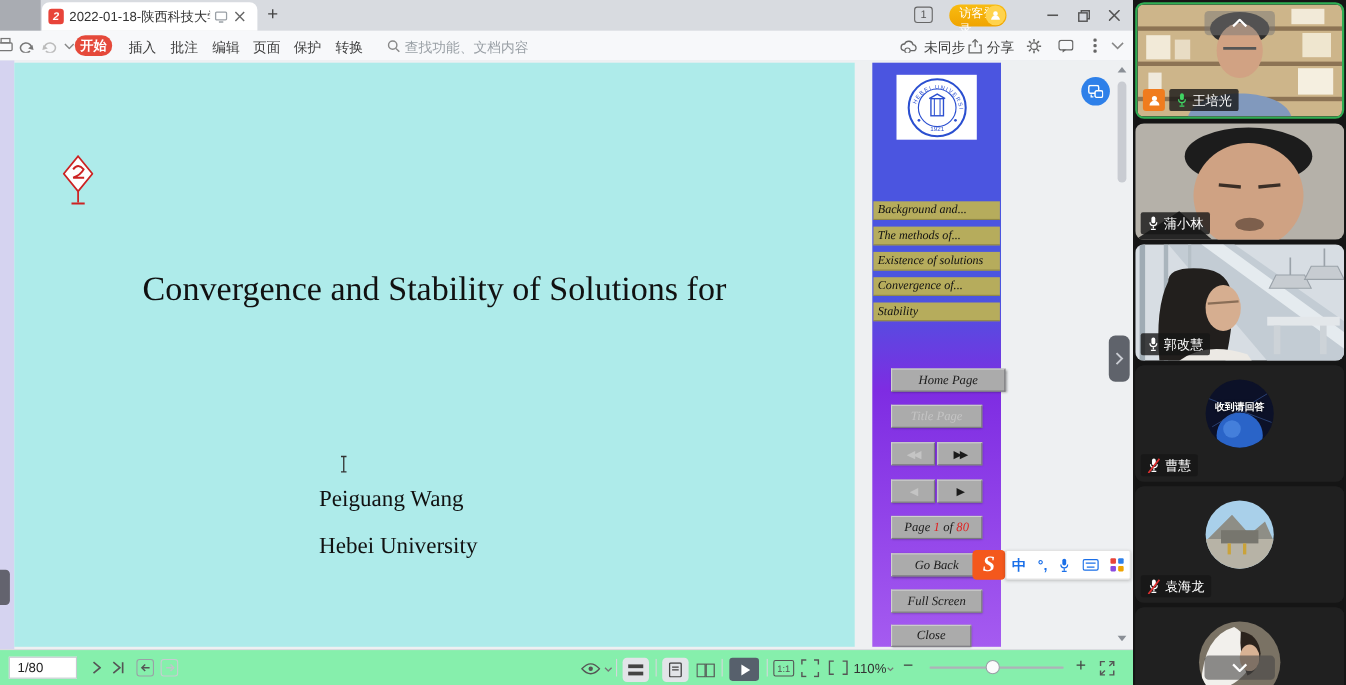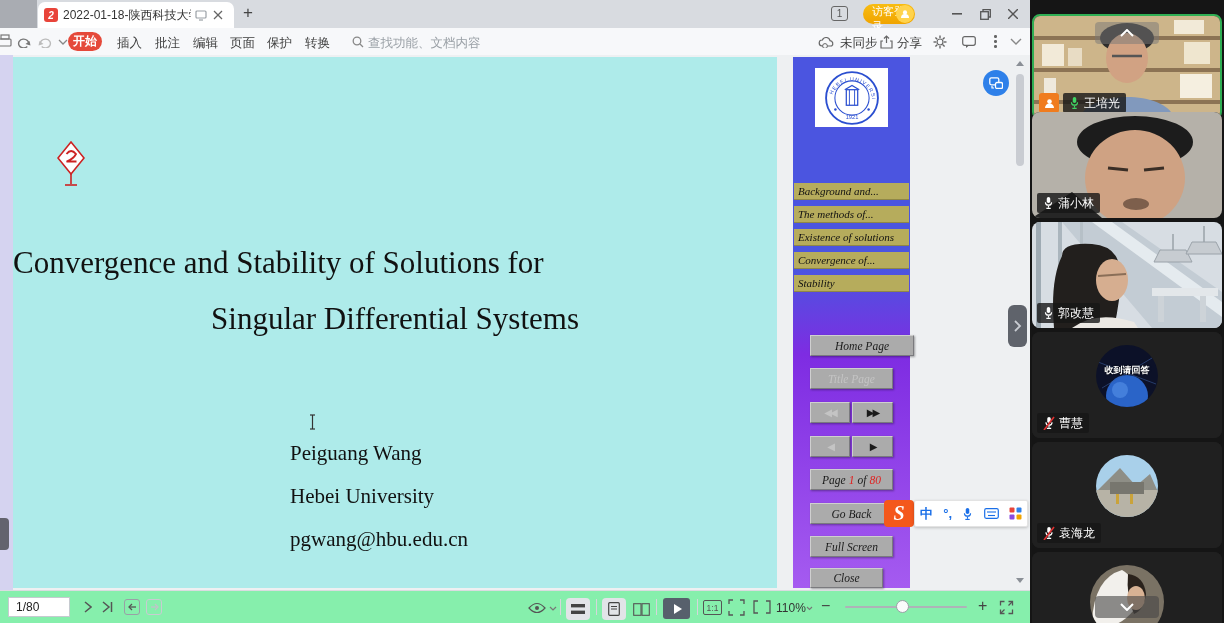--- a/index.html
+++ b/index.html
@@ -21,21 +21,21 @@
   .startpill{position:absolute;left:68px;top:4px;width:34px;height:19px;background:#e5493a;border-radius:10px;
        color:#fff;font-size:12px;font-weight:bold;display:flex;align-items:center;justify-content:center}
   .ghost{color:#9aa0a6}
   
   .main{position:absolute;left:0;top:55px;width:1030px;height:535px;background:#eef0f2}
   .leftstrip{position:absolute;left:0;top:0;width:13px;height:535px;background:#d5d3f0}
   .lefthandle{position:absolute;left:0;top:463px;width:9px;height:32px;background:#63636e;border-radius:0 4px 4px 0}
   .slide{position:absolute;left:13px;top:2px;width:764px;height:531px;background:#aeebea;
        font-family:"Liberation Serif",serif;color:#111}
   .affil{position:absolute;left:74px;top:89px;font-size:17px}
-  .t1{position:absolute;left:0;top:188px;width:764px;font-size:31px}
+  .t1{position:absolute;left:0;top:188px;width:764px;text-align:center;font-size:31px}
   .t2{position:absolute;left:0;top:244px;width:764px;text-align:center;font-size:31px}
   .auth{position:absolute;left:277px;font-size:21px}
   .ibeam{position:absolute;left:295px;top:356px;width:9px;height:18px;color:#333}
   
   .beamer{position:absolute;left:793px;top:2px;width:117px;height:531px;
        background:linear-gradient(180deg,#4b55e0 0%,#4b55e0 40%,#7e2ce2 56%,#a55bf0 100%)}
   .logobox{position:absolute;left:22px;top:11px;width:73px;height:59px;background:#fff;
        display:flex;align-items:center;justify-content:center}
   .navlink{position:absolute;left:1px;width:115px;height:17px;background:#b6ac5c;
        font-family:"Liberation Serif",serif;font-style:italic;font-size:11px;color:#111;
@@ -232,29 +232,27 @@
     </div>
 
     <div class="slide">
       <svg class="abs" style="left:44px;top:84px" width="28" height="47">
         <polygon points="14,1 27,17 14,33 1,17" fill="#fdfefe" stroke="#cc2222" stroke-width="1.6"></polygon>
         <path d="M9.5 13q4.5-6 9.5 0q-2.5 5-9.5 7.5h10" fill="none" stroke="#cc2222" stroke-width="1.8"></path>
         <line x1="14" y1="33" x2="14" y2="43" stroke="#cc2222" stroke-width="1.6"></line>
         <line x1="8" y1="44" x2="20" y2="44" stroke="#cc2222" stroke-width="1.6"></line>
       </svg>
       <div class="t1">Convergence and Stability of Solutions for</div>
-      <div class="t2">Singular Differential Systems</div>
       <svg class="ibeam" width="9" height="18">
         <line x1="4.5" y1="2" x2="4.5" y2="16" stroke="#333" stroke-width="1.2"></line>
         <line x1="2" y1="2" x2="7" y2="2" stroke="#333" stroke-width="1.2"></line>
           <line x1="2" y1="16" x2="7" y2="16" stroke="#333" stroke-width="1.2"></line>
         </svg>
       <div class="auth" style="top:384px">Peiguang Wang</div>
       <div class="auth" style="top:427px">Hebei University</div>
-      <div class="auth" style="top:470px">pgwang@hbu.edu.cn</div>
     </div>
 
     <div class="beamer">
       <div class="logobox">
         <svg width="56" height="56" viewBox="0 0 54 54">
           <circle cx="27" cy="27" r="25" fill="none" stroke="#2b4fd0" stroke-width="1.8"></circle>
           <circle cx="27" cy="27" r="16.5" fill="none" stroke="#2b4fd0" stroke-width="1"></circle>
           <path id="arcpath" d="M7.5,30 a19.5,19.5 0 1,1 39,0" fill="none"></path>
           <text font-size="5" fill="#2b4fd0" letter-spacing="1"><textPath href="#arcpath" startOffset="10%">HEBEI UNIVERSITY</textPath></text>
           <rect x="21.5" y="19" width="11" height="15" fill="none" stroke="#2b4fd0" stroke-width="1.2"></rect>
@@ -428,21 +426,21 @@
           <path d="M1.5 5.5v-4h4"></path>
         </g>
       <line x1="9.5" y1="5.5" x2="13" y2="2" stroke="#555" stroke-width="1.2"></line>
         <line x1="5.5" y1="9.5" x2="2" y2="13" stroke="#555" stroke-width="1.2"></line>
       </svg>
   </div>
 </div>
 
 <div class="meeting">
 
-  <div class="tile active" style="top:14px">
+  <div class="tile active" style="top:2px">
     <svg width="100%" height="100%" viewBox="0 0 186 102" preserveAspectRatio="none">
       <rect width="186" height="102" fill="#cdb58a"></rect>
       <rect x="0" y="20" width="186" height="4" fill="#8c7354"></rect>
         <rect x="0" y="52" width="186" height="4" fill="#8c7354"></rect>
         <rect x="0" y="84" width="186" height="4" fill="#8c7354"></rect>
       <rect x="8" y="28" width="22" height="22" fill="#f2ead8"></rect>
         <rect x="34" y="32" width="14" height="18" fill="#e8dcc4"></rect>
       <rect x="140" y="4" width="30" height="14" fill="#f2ead8"></rect>
         <rect x="146" y="58" width="32" height="24" fill="#f5efe0"></rect>
       <rect x="10" y="62" width="12" height="20" fill="#efe9dc"></rect>

